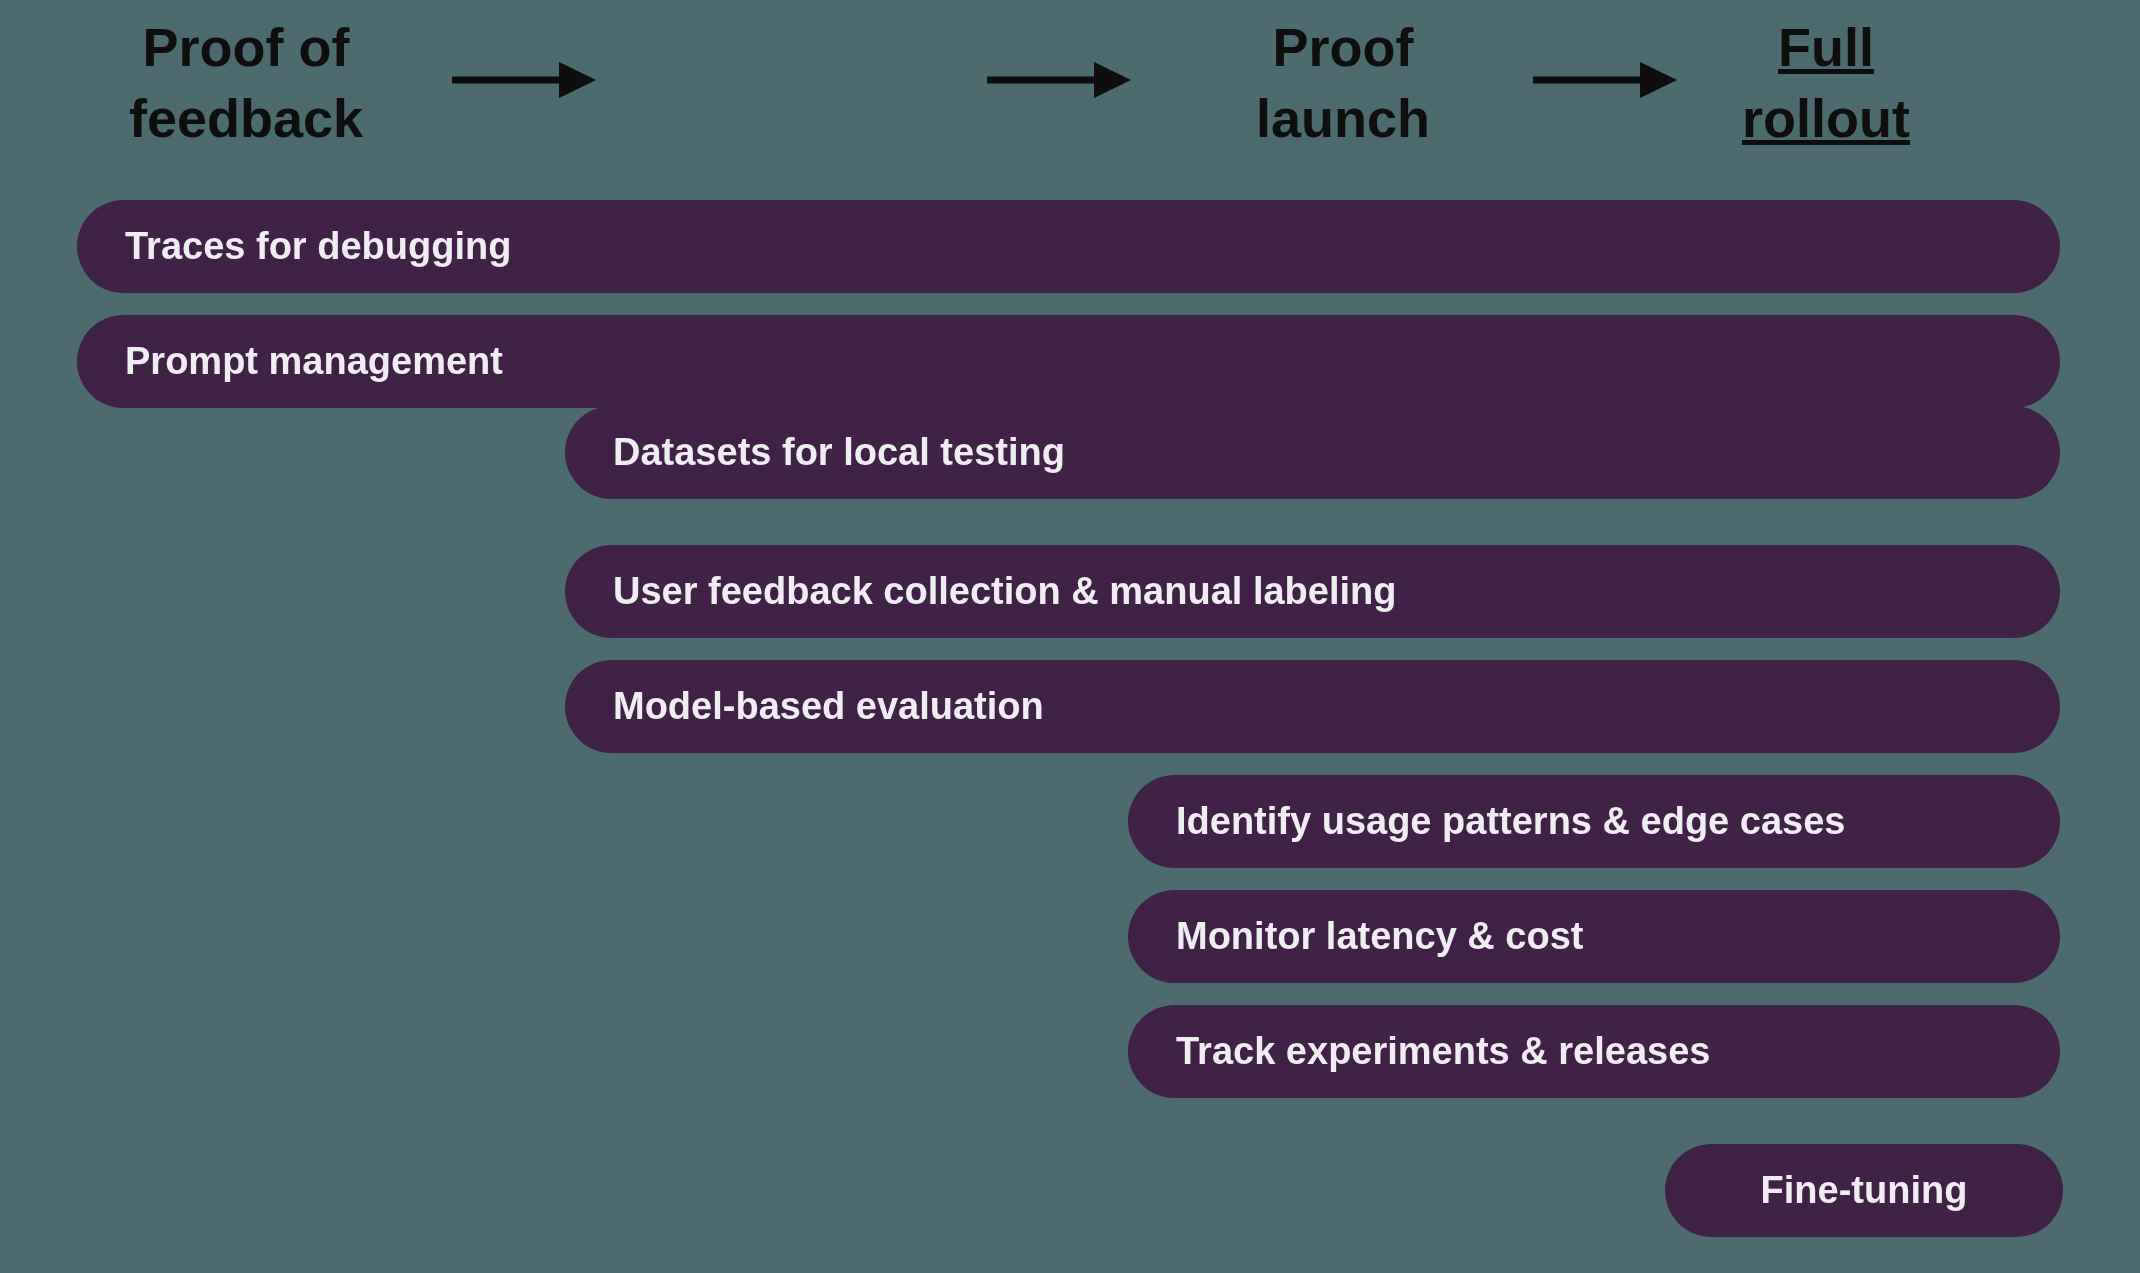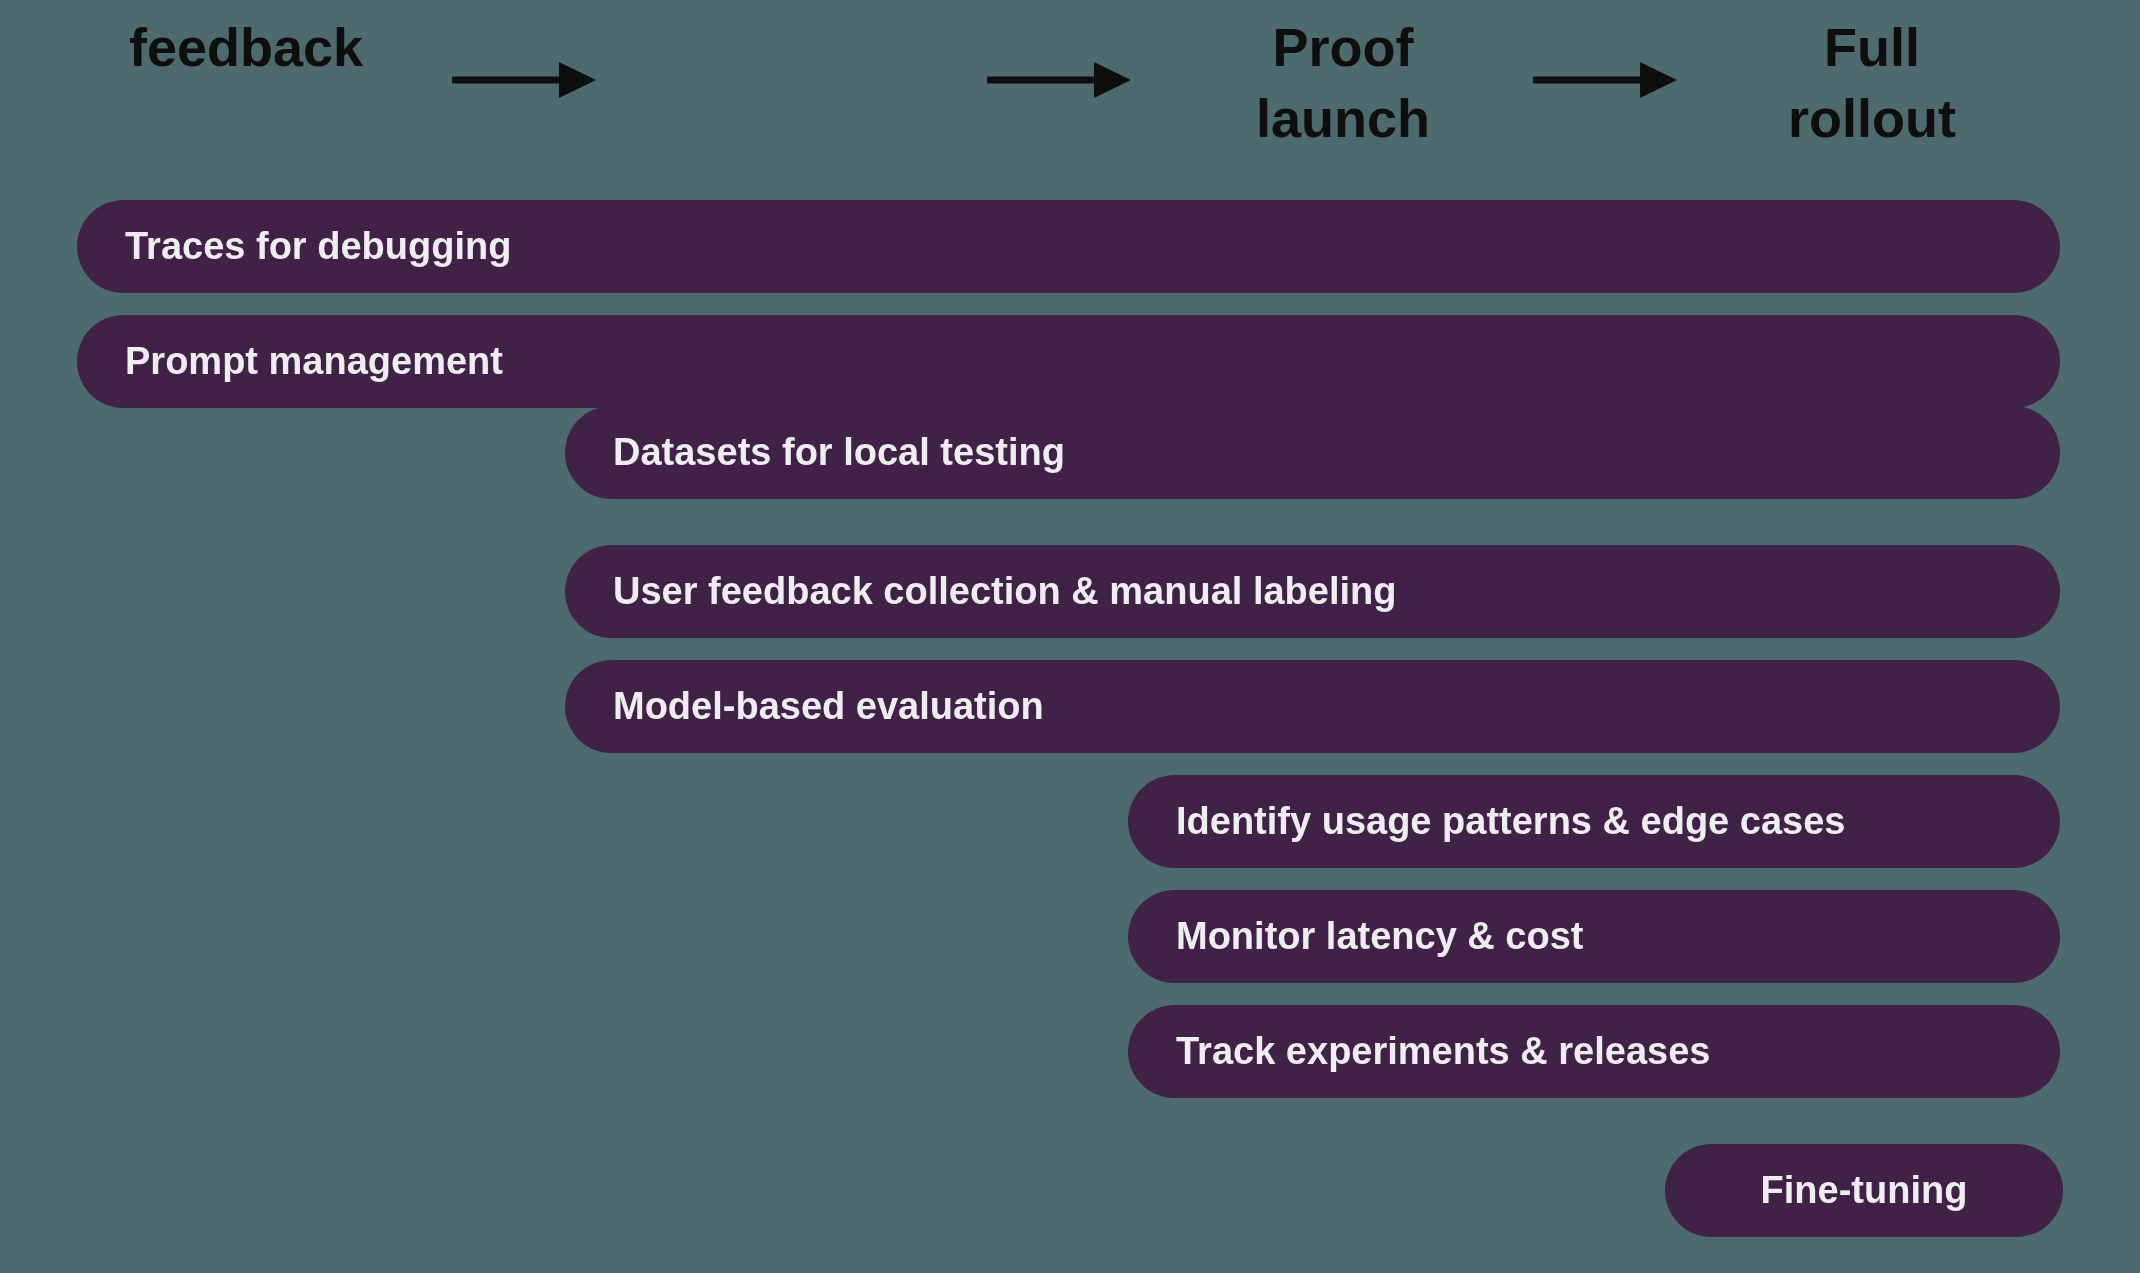--- a/index.html
+++ b/index.html
@@ -14,21 +14,21 @@
   .stage{
     position:absolute;top:12px;width:460px;
     text-align:center;
     color:var(--header-text,#0e0e0e);
     font-size:54px;font-weight:700;line-height:71px;
   }
   .stage .l{display:block;}
   .s0{left:16px;}   
   .s1{left:562px;}  
   .s2{left:1113px;} 
-  .s3{left:1642px;} 
+  .s3{left:1596px;text-decoration:underline;} 
   
   .arrow{
     position:absolute;top:58px;width:150px;height:44px;
     color:var(--arrow,#0e0e0e);
   }
   .a0{left:449px;}
   .a1{left:984px;}
   .a2{left:1530px;}
   
   .bar{
@@ -51,20 +51,21 @@
   .r3{top:545px;} .r4{top:660px;} .r5{top:775px;}
   .r6{top:890px;} .r7{top:1005px;} .r8{top:1113px;margin-top:31px;}
   .center{justify-content:center;padding-left:0;}
 </style>
 </head>
 <body>
 
 <div class="canvas">
 
   <div class="stage s0">
+    <span class="l">Proof of</span>
     <span class="l">feedback</span>
   </div>
   <div class="stage s2">
     <span class="l">Proof</span>
     <span class="l">launch</span>
   </div>
   <div class="stage s3">
     <span class="l">Full</span>
     <span class="l">rollout</span>
   </div>

